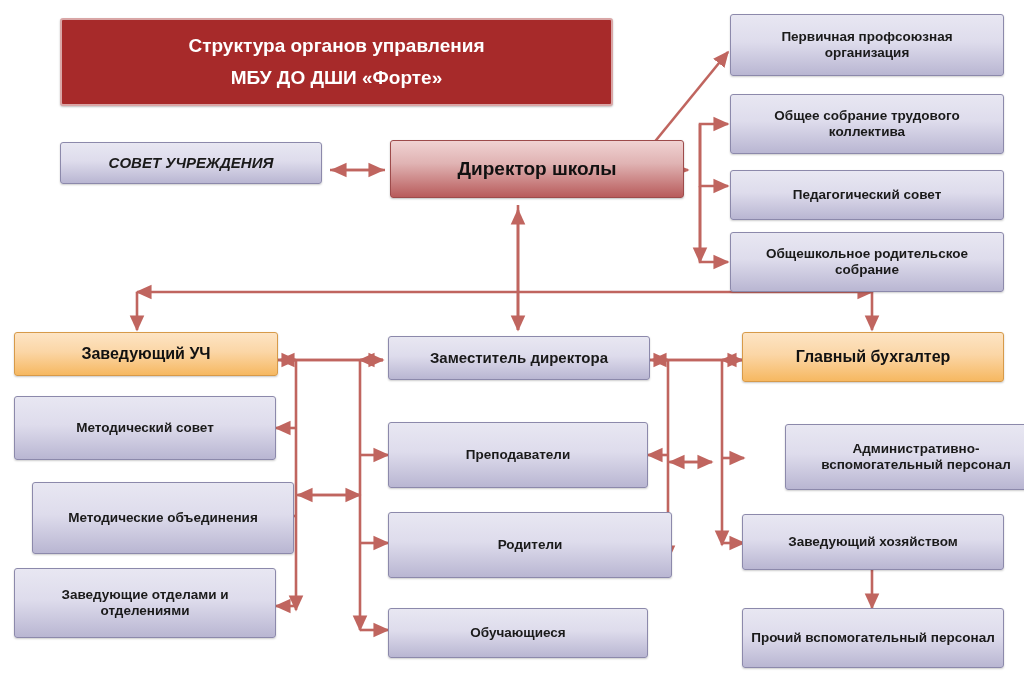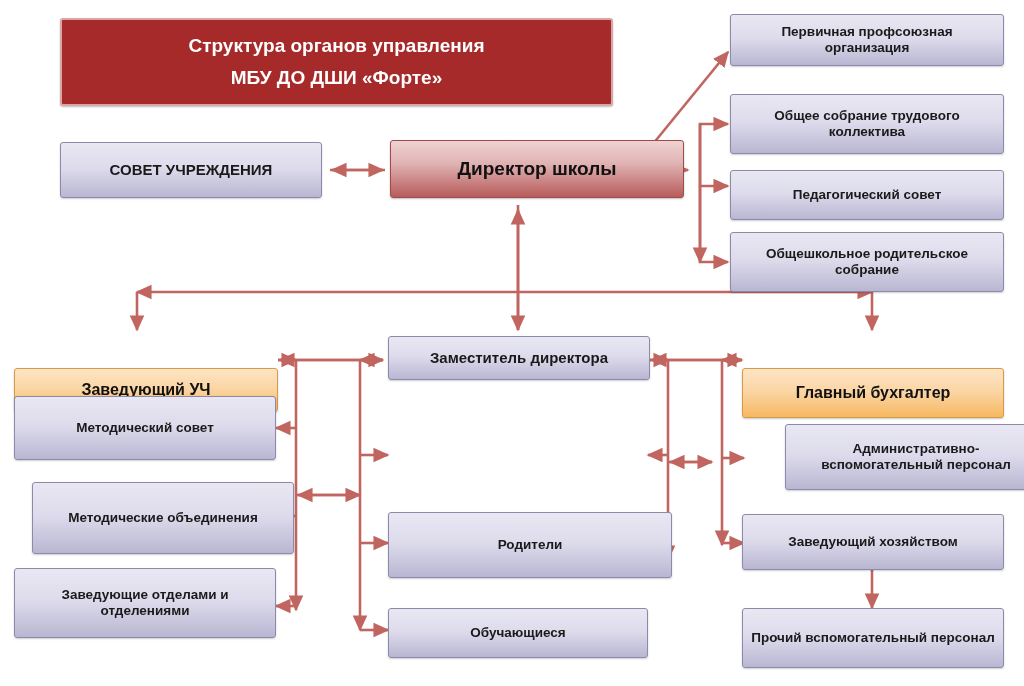--- a/index.html
+++ b/index.html
@@ -58,21 +58,20 @@
     box-shadow: 0 1px 2px rgba(0,0,0,0.25);
   }
 
   
   .orange {
     background: linear-gradient(to bottom, #fde4c4 0%, #fbd6a6 45%, #f6b861 100%);
     border: 1px solid #d79a49;
     color: #111111;
     font-size: 16px;
     box-shadow: 0 1px 2px rgba(0,0,0,0.22);
-    margin-top: 36px;
   }
 
   svg.wires {
     position: absolute;
     left: 0;
     top: 0;
     width: 1024px;
     height: 686px;
     pointer-events: none;
   }
@@ -146,44 +145,45 @@
 
       <path d="M872,570 L872,608"></path>
     </g>
   </svg>
 
   <div class="node title-box" style="left:60px; top:18px; width:553px; height:88px;">
     <div>Структура органов управления</div>
     <div>МБУ ДО ДШИ «Форте»</div>
   </div>
 
-  <div class="node lav big" style="left:60px; top:142px; width:262px; height:56px;">СОВЕТ УЧРЕЖДЕНИЯ</div>
+  <div class="node lav big" style="left:60px; top:142px; width:262px; height:42px;font-style:italic;">СОВЕТ УЧРЕЖДЕНИЯ</div>
 
   <div class="node red" style="left:390px; top:140px; width:294px; height:58px;">Директор школы</div>
 
-  <div class="node lav" style="left:730px; top:14px; width:274px; height:52px;">Первичная профсоюзная организация</div>
+  <div class="node lav" style="left:730px; top:14px; width:274px; height:62px;">Первичная профсоюзная организация</div>
 
   <div class="node lav" style="left:730px; top:94px; width:274px; height:60px;">Общее собрание трудового коллектива</div>
 
   <div class="node lav" style="left:730px; top:170px; width:274px; height:50px;">Педагогический совет</div>
 
   <div class="node lav" style="left:730px; top:232px; width:274px; height:60px;">Общешкольное родительское собрание</div>
 
   <div class="node orange" style="left:14px; top:332px; width:264px; height:44px;">Заведующий УЧ</div>
 
   <div class="node lav big" style="left:388px; top:336px; width:262px; height:44px;">Заместитель директора</div>
 
   <div class="node orange" style="left:742px; top:332px; width:262px; height:50px;">Главный бухгалтер</div>
 
   <div class="node lav" style="left:14px; top:396px; width:262px; height:64px;">Методический совет</div>
 
   <div class="node lav" style="left:32px; top:482px; width:262px; height:72px;">Методические объединения</div>
 
   <div class="node lav" style="left:14px; top:568px; width:262px; height:70px;">Заведующие отделами и отделениями</div>
 
+  <div class="node lav" style="left:388px; top:422px; width:260px; height:66px;">Преподаватели</div>
 
   <div class="node lav" style="left:388px; top:512px; width:284px; height:66px;">Родители</div>
 
   <div class="node lav" style="left:388px; top:608px; width:260px; height:50px;">Обучающиеся</div>
 
   <div class="node lav" style="left:742px; top:424px; width:262px; height:66px;margin-left:43px;">Административно-вспомогательный персонал</div>
 
   <div class="node lav" style="left:742px; top:514px; width:262px; height:56px;">Заведующий хозяйством</div>
 
   <div class="node lav" style="left:742px; top:608px; width:262px; height:60px;">Прочий вспомогательный персонал</div>

